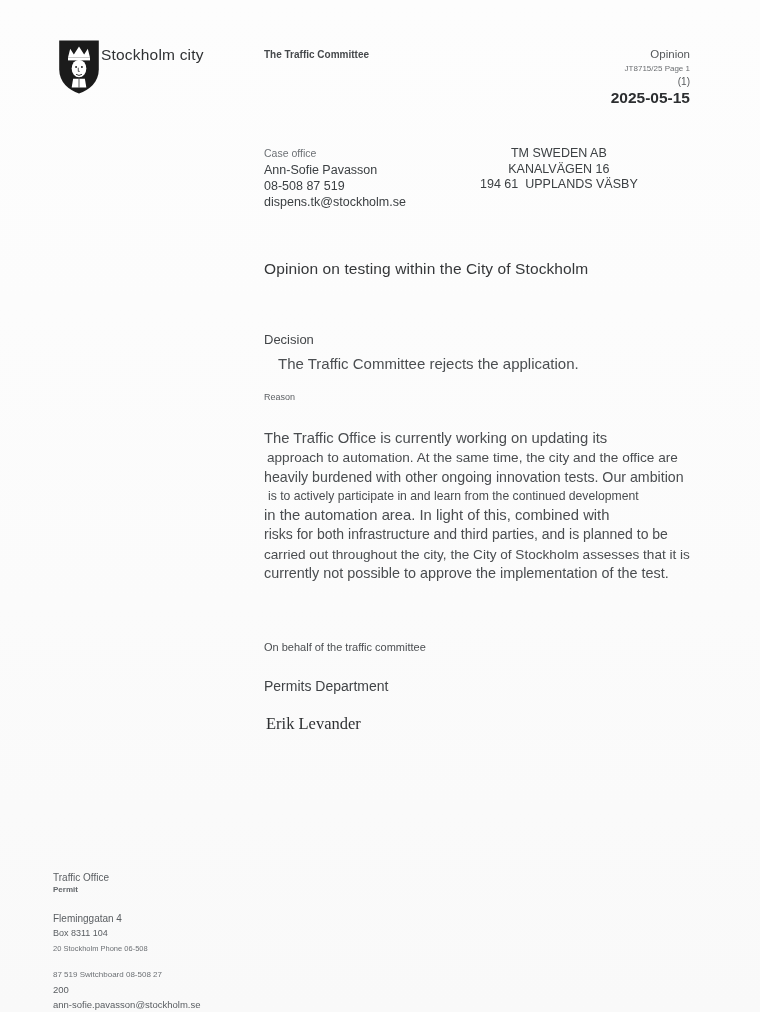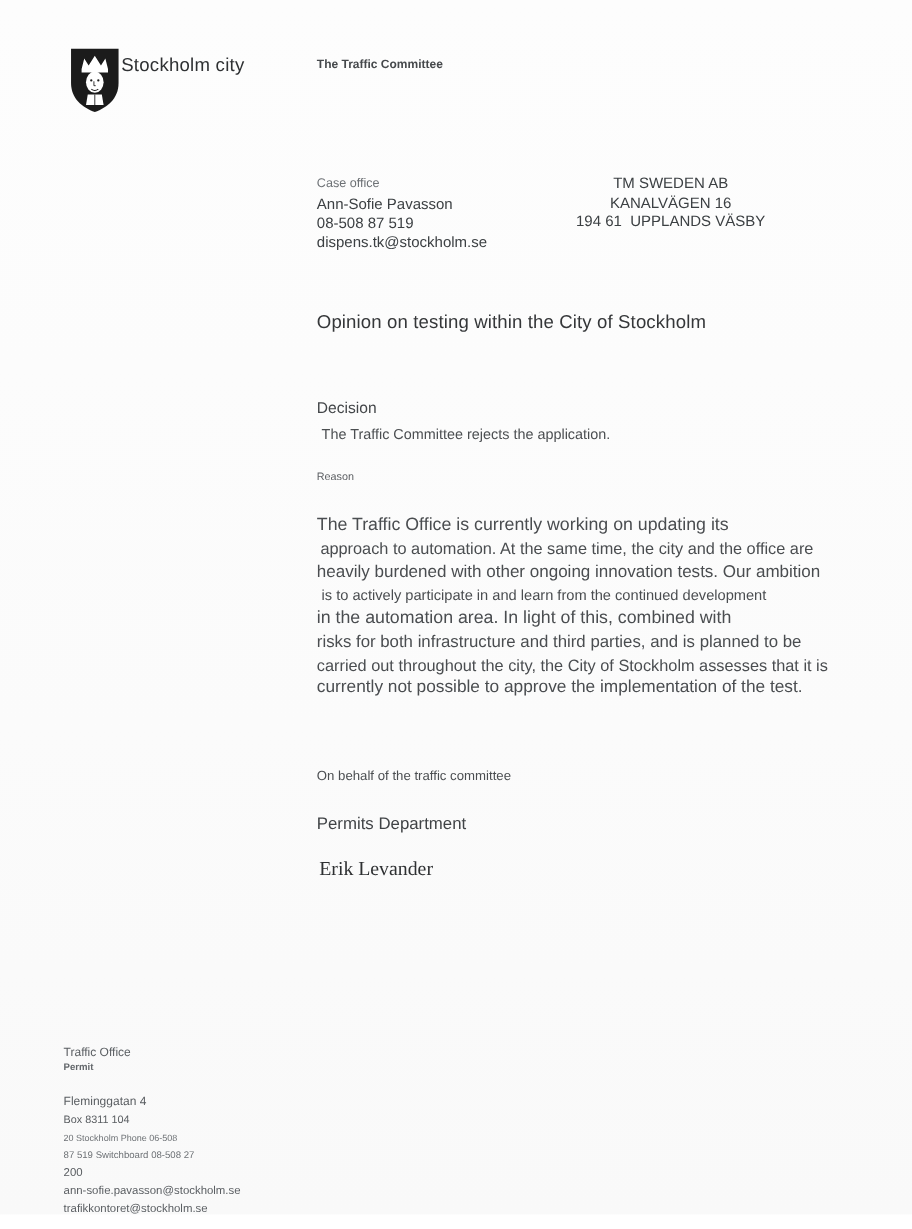--- a/index.html
+++ b/index.html
@@ -44,22 +44,22 @@
   
   .letter-title {
     position: absolute; left: 264px; top: 260px;
     font-size: 15.5px; font-weight: 500; color: #353739; letter-spacing: 0.1px;
   }
   .decision-heading {
     position: absolute; left: 264px; top: 332px;
     font-size: 13px; font-weight: 500; color: #434649;
   }
   .decision-text {
-    position: absolute; left: 268px; top: 355px;
-    font-size: 12px; color: #4b4e51;
+    position: absolute; left: 278px; top: 355px;
+    font-size: 15px; color: #4b4e51;
   }
   .reason-heading {
     position: absolute; left: 264px; top: 392px;
     font-size: 9px; color: #5d6064;
   }
   .reason-body { position: absolute; left: 264px; top: 429px; width: 445px; color: #4a4d50; }
   .reason-body .rl { display: block; line-height: 19.3px; }
   .rl-1 { font-size: 14.8px; }
   .rl-2 { font-size: 13.6px; padding-left: 3px; }
   .rl-3 { font-size: 14.2px; }
@@ -84,21 +84,21 @@
     font-size: 16.5px; color: #2e3032;
   }
 
   
   .footer { position: absolute; left: 53px; top: 872px; width: 220px; color: #595d61; }
   .ft-office { font-size: 10px; }
   .ft-unit { font-size: 8px; margin-top: 2px; color: #63676b; font-weight: bold; }
   .ft-street { font-size: 10px; margin-top: 19px; }
   .ft-box { font-size: 9px; margin-top: 4px; }
   .ft-sm1 { font-size: 7.5px; margin-top: 6px; color: #6d7175; }
-  .ft-sm2 { font-size: 8px; margin-top: 5px; color: #6d7175; }
+  .ft-sm2 { font-size: 8px; margin-top: 17px; color: #6d7175; }
   .ft-200 { font-size: 9.5px; margin-top: 5px; }
   .ft-email { font-size: 9.5px; margin-top: 4px; }
   .ft-org { font-size: 6.5px; margin-top: 6px; color: #6d7175; }
 </style>
 </head>
 <body>
 
 <div class="page">
 
   <div class="logo-wrap">
@@ -111,20 +111,26 @@
       <circle cx="34" cy="39" r="1.3" fill="#1b1b1b"></circle>
       <path d="M29 40 v5 h2" stroke="#1b1b1b" stroke-width="1" fill="none"></path>
       <path d="M26 49 q4 3 8 0" stroke="#1b1b1b" stroke-width="1.2" fill="none"></path>
       <path d="M22 55 h16 l2 12 h-20 Z" fill="#ffffff"></path>
       <path d="M30 55 v12" stroke="#1b1b1b" stroke-width="1" fill="none"></path>
     </svg>
   </div>
   <div class="brand-text">Stockholm city</div>
   <div class="committee">The Traffic Committee</div>
 
+  <div class="top-right">
+    <div class="doc-type">Opinion</div>
+    <div class="doc-ref">JT8715/25 Page 1</div>
+    <div class="doc-page">(1)</div>
+    <div class="doc-date">2025-05-15</div>
+  </div>
 
   <div class="case-manager">
     <div class="cm-label">Case office</div>
     <div class="cm-line">Ann-Sofie Pavasson</div>
     <div class="cm-line">08-508 87 519</div>
     <div class="cm-line">dispens.tk@stockholm.se</div>
   </div>
 
   <div class="recipient">
     <div class="rc-line">TM SWEDEN AB</div>

